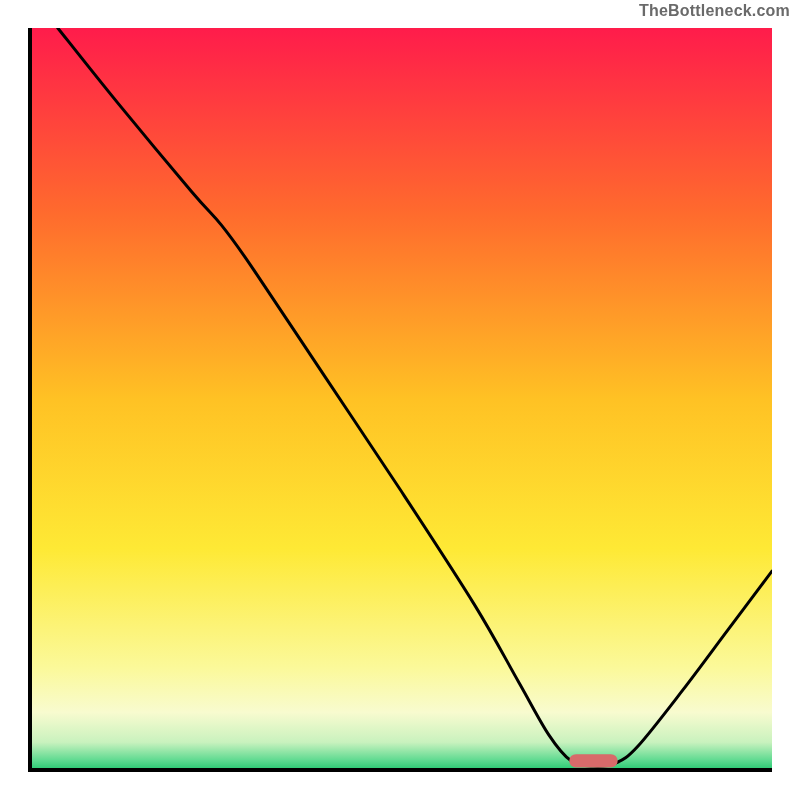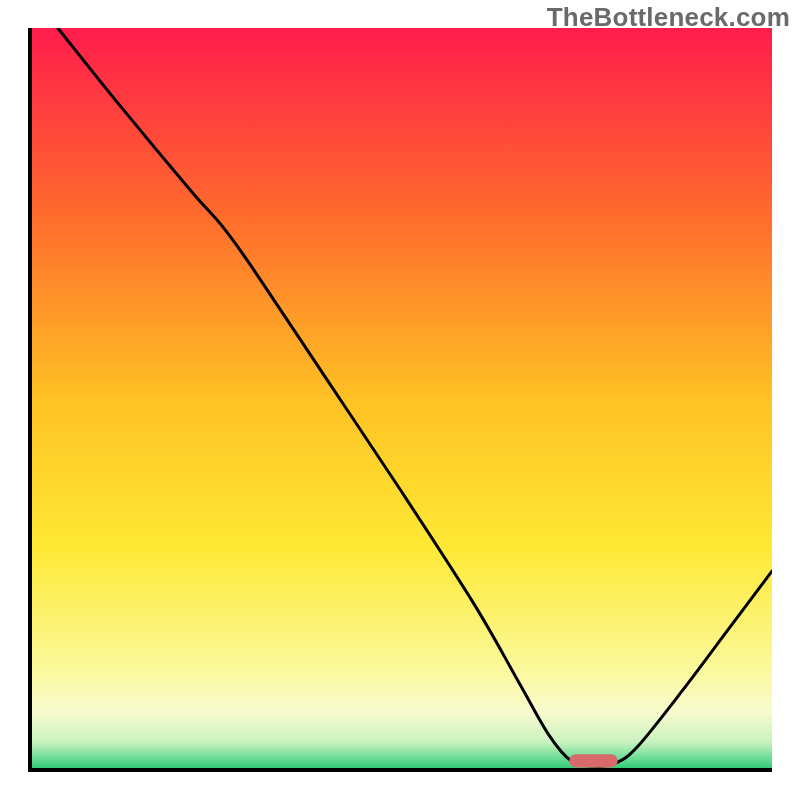--- a/index.html
+++ b/index.html
@@ -8,21 +8,21 @@
     width: 800px;
     height: 800px;
     background: #ffffff;
     font-family: Arial, Helvetica, sans-serif;
     position: relative;
   }
   .attribution {
     position: absolute;
     top: 2px;
     right: 10px;
-    font-size: 26px;
+    font-size: 16px;
     font-weight: bold;
     color: #6a6a6a;
     letter-spacing: 0.2px;
     text-align: center;
   }
   .plot-area {
     position: absolute;
     left: 28px;
     top: 28px;
     width: 744px;

